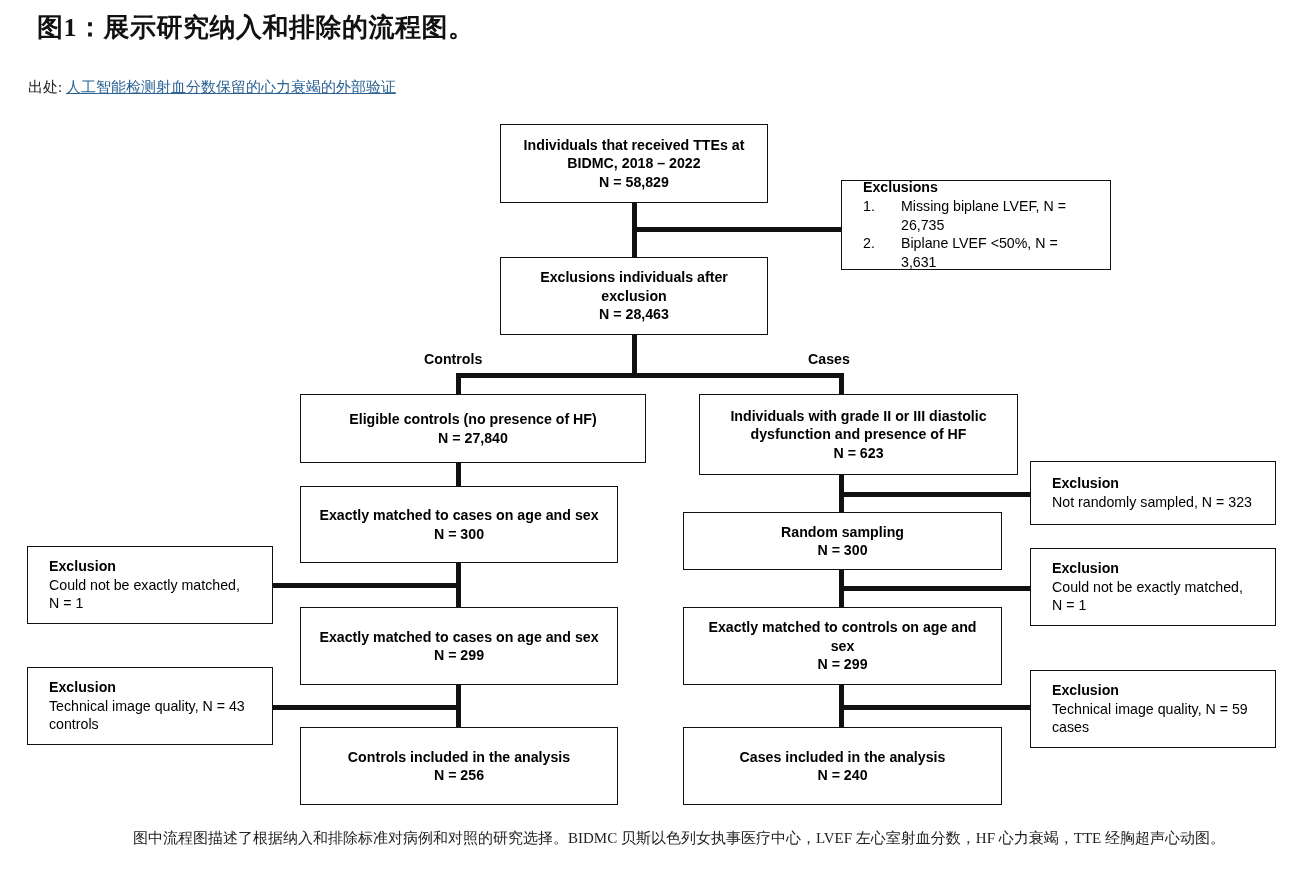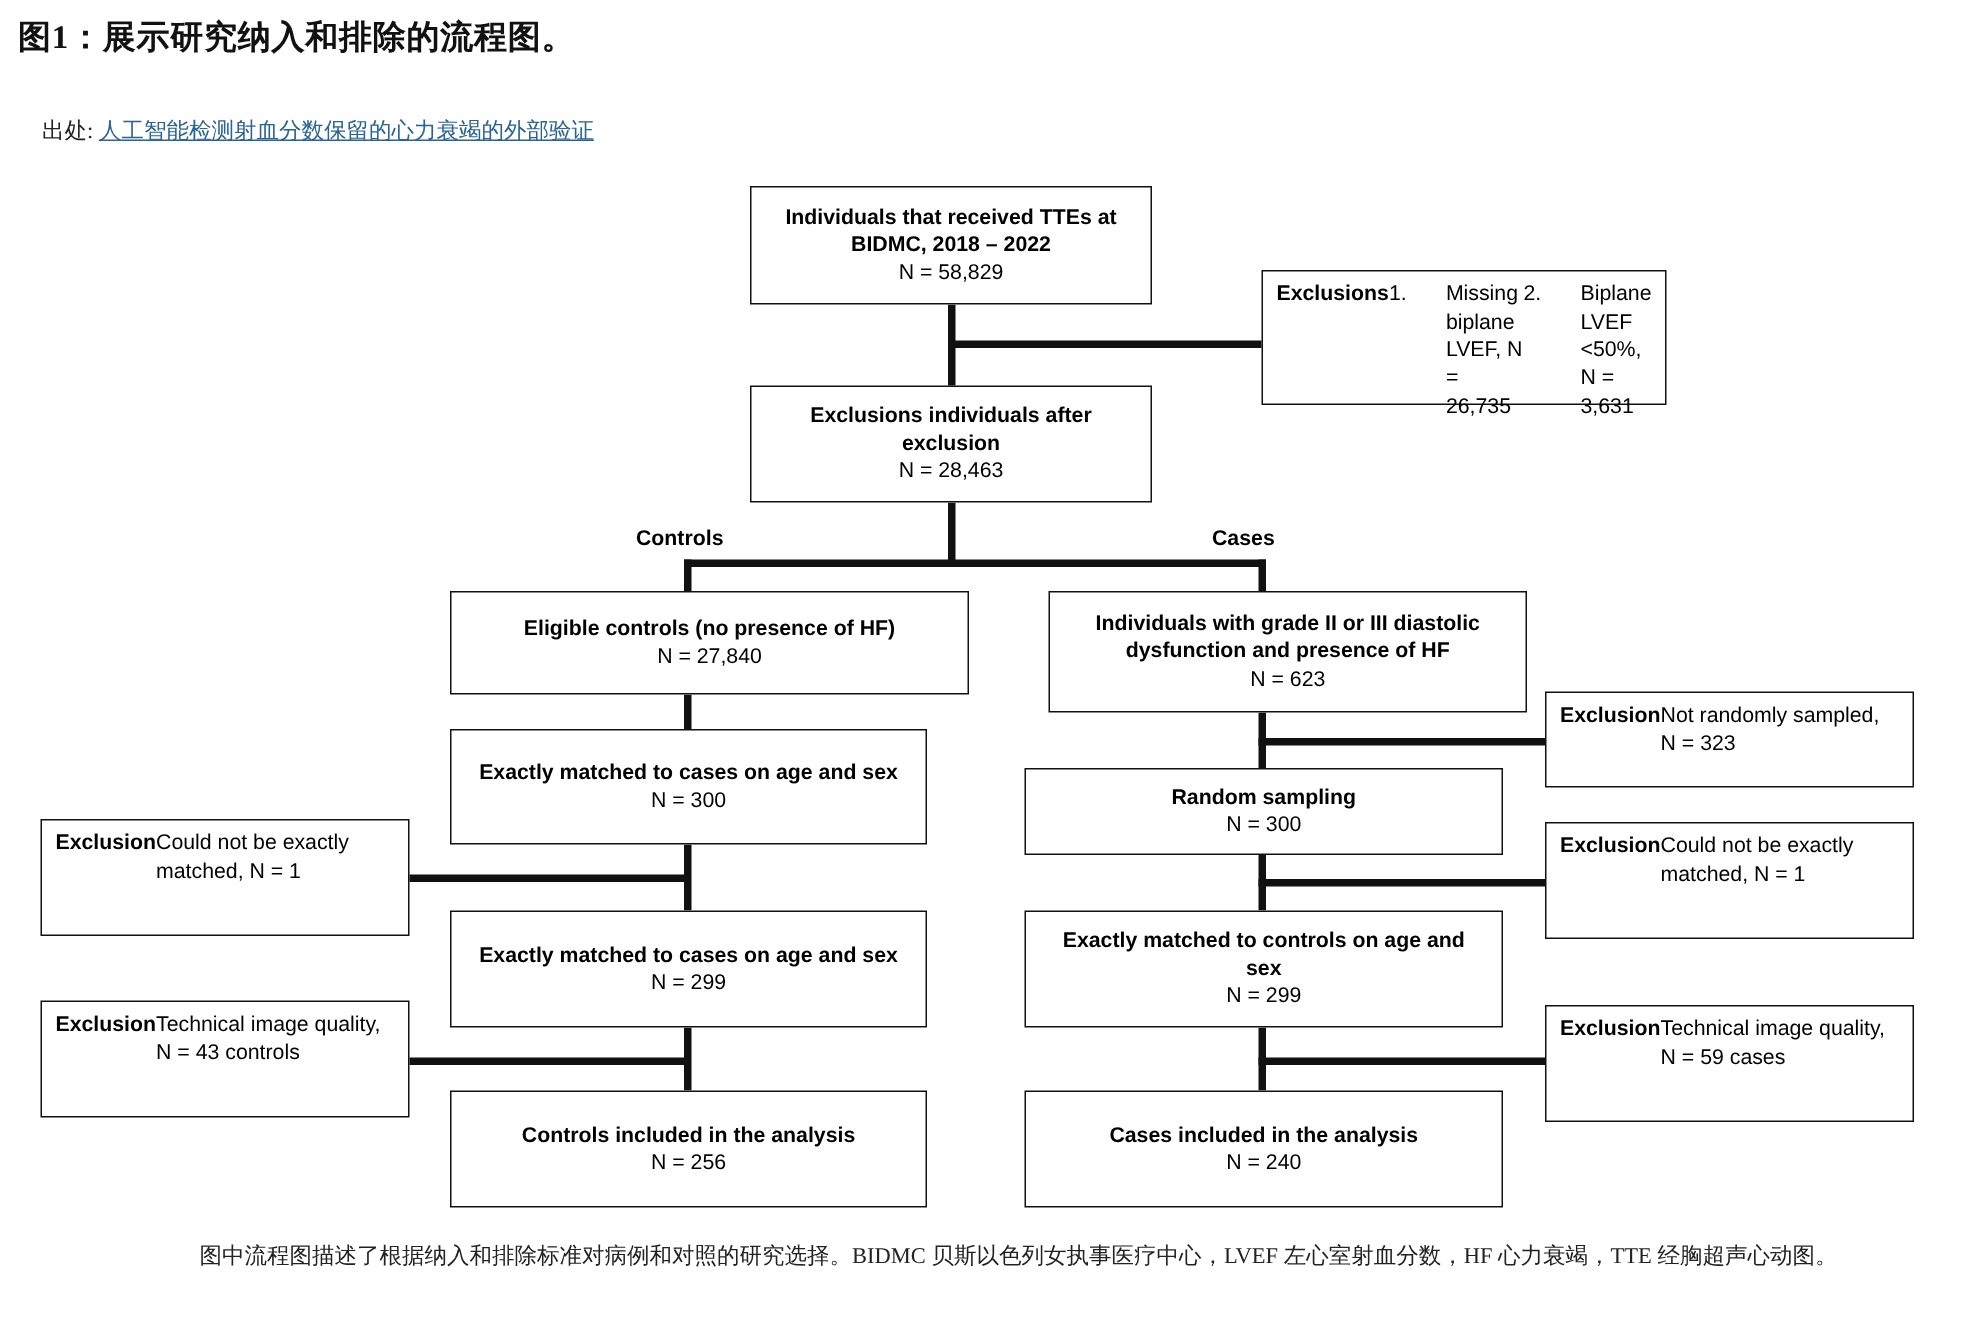--- a/index.html
+++ b/index.html
@@ -5,23 +5,23 @@
   html,body{margin:0;padding:0;}
   body{
     width:1312px;height:895px;background:#ffffff;
     font-family:"Liberation Sans", sans-serif;
     color:#000000;position:relative;overflow:hidden;
   }
   .page{position:absolute;inset:0;}
 
   
   #fig-title{
-    position:absolute;left:12px;top:10px;width:1000px;
+    position:absolute;left:37px;top:10px;width:1000px;
     font-family:"Liberation Serif", serif;
-    font-size:22px;font-weight:bold;letter-spacing:.5px;color:#111;
+    font-size:26px;font-weight:bold;letter-spacing:.5px;color:#111;
     white-space:nowrap;
   }
   #source-row{
     position:absolute;left:28px;top:78px;
     font-family:"Liberation Serif", serif;
     font-size:15px;color:#222;white-space:nowrap;
   }
   #source-row .lbl{color:#222;}
   #source-link{
     color:#2b6394;text-decoration:underline;cursor:pointer;
@@ -31,28 +31,28 @@
   
   #flow{position:absolute;left:0;top:0;width:1312px;height:820px;}
 
   .node{
     position:absolute;box-sizing:border-box;
     border:1.6px solid #111;background:#fff;
     display:flex;flex-direction:column;align-items:center;justify-content:center;
     line-height:1.3;font-size:14.2px;
   }
   .node .ttl{font-weight:bold;}
-  .node .n{font-weight:normal;}
+  .node .n{font-weight:bold;}
 
   
   .excl{
     position:absolute;box-sizing:border-box;
     border:1.6px solid #111;background:#fff;
-    display:flex;flex-direction:row;justify-content:center;
-    text-align:left;padding:6px 9px;font-size:14.2px;line-height:1.32;
+    display:flex;flex-direction:column;justify-content:center;
+    text-align:left;padding:6px 21px;font-size:14.2px;line-height:1.32;
   }
   .excl .hd{font-weight:bold;}
   .excl .bd{font-weight:normal;}
 
   
   .excl .row{display:flex;gap:0;}
   .excl .row .idx{width:38px;flex:0 0 38px;}
   .excl .row .txt{flex:1;}
 
   

